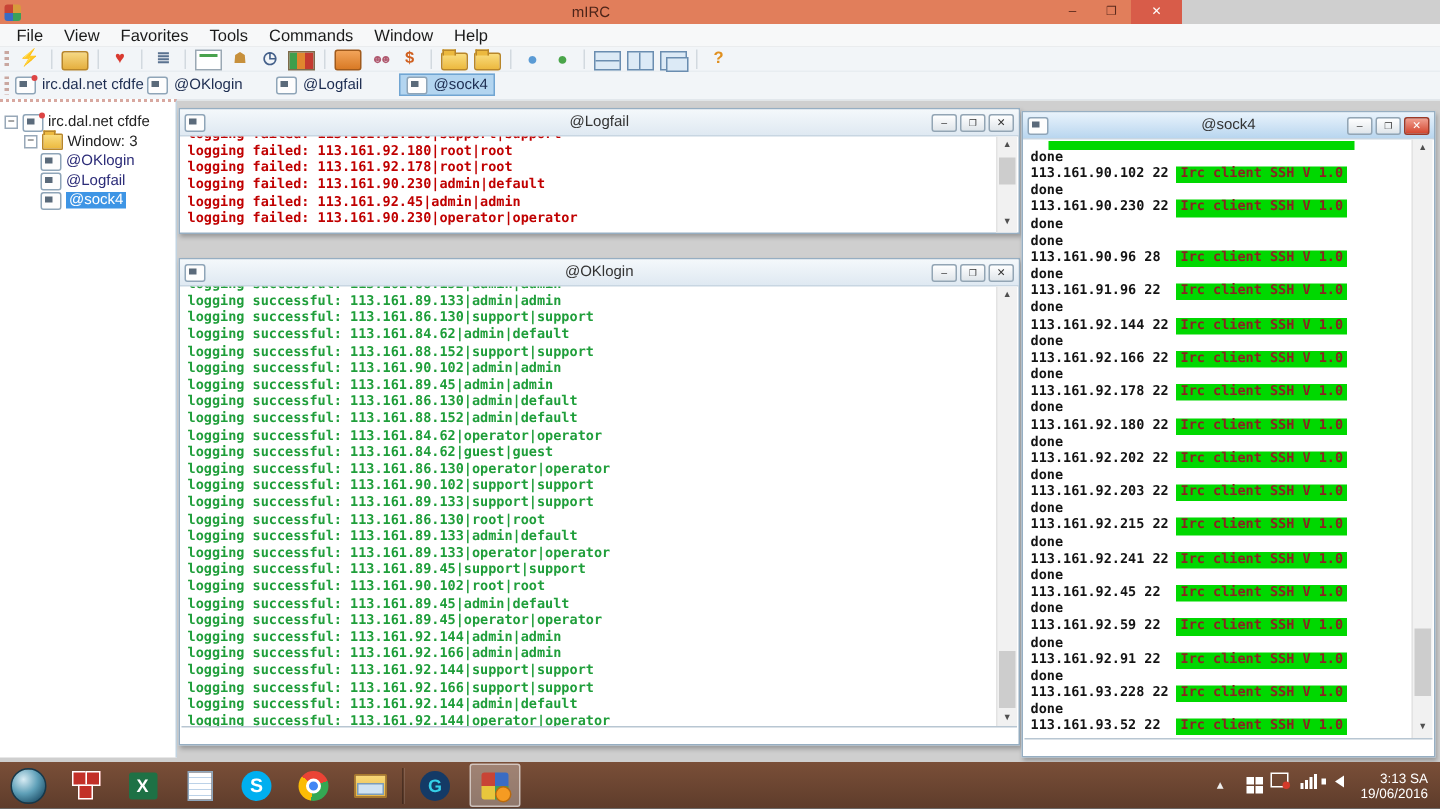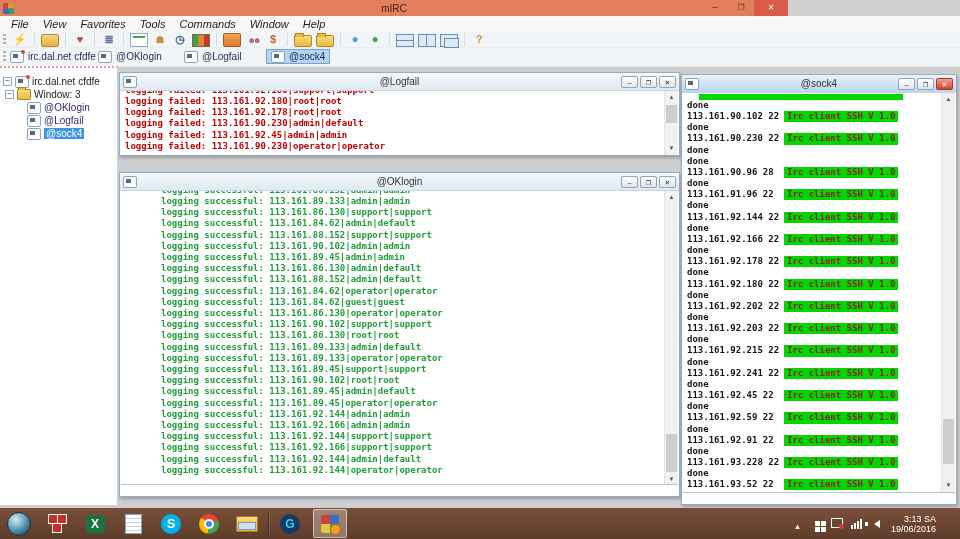--- a/index.html
+++ b/index.html
@@ -17,21 +17,21 @@
   .wbtns{margin-left:auto;display:flex;height:16px;z-index:1;}
   .wbtn{width:26px;height:16px;text-align:center;font-size:9px;line-height:15px;color:#5b2a1d;}
   .wbtn.min::before{content:"–";}
   .wbtn.max::before{content:"❐";font-size:8px;}
   .wbtn.close{width:34px;background:#d85c49;color:#fff;}
   .wbtn.close::before{content:"✕";font-size:8px;}
 
   
   .menubar{position:absolute;left:0;top:16px;width:960px;height:15px;background:#f7f8f9;
     display:flex;align-items:center;padding-left:4px;box-sizing:border-box;font-size:11px;color:#1a1a1a;}
-  .menu-item{padding:0 7px;font-style:italic;}
+  .menu-item{padding:0 7px;}
   .toolbar{position:absolute;left:0;top:31px;width:960px;height:17px;background:#f2f5f8;
     display:flex;align-items:center;padding-left:10px;box-sizing:border-box;border-bottom:1px solid #e8edf1;}
   .toolbar::before,.switchbar::before{content:"";position:absolute;left:3px;top:3px;bottom:3px;width:3px;
     background:repeating-linear-gradient(180deg,#c9a7a0 0 2px,transparent 2px 4px);}
   .ticon{width:16px;height:15px;margin:0 2px;position:relative;text-align:center;font-size:11px;line-height:15px;}
   .tsep{width:1px;height:13px;background:#d2d9df;margin:0 4px;}
   
   [data-name="connect-icon"]::before{content:"⚡";color:#e8a21c;font-weight:bold;}
   [data-name="options-icon"]{background:linear-gradient(#f6d984,#e5af3f);border:1px solid #b8862a;border-radius:2px;height:11px;margin-top:2px;}
   [data-name="favorites-icon"]::before{content:"♥";color:#d93a30;}
@@ -122,21 +122,21 @@
   [data-name="taskbar-chrome-icon"] .ch{width:20px;height:20px;border-radius:50%;position:relative;
     background:conic-gradient(from -50deg,#ea4335 0 120deg,#34a853 0 240deg,#fbbc05 0 360deg);}
   [data-name="taskbar-chrome-icon"] .ch::after{content:"";position:absolute;left:5px;top:5px;width:10px;height:10px;border-radius:50%;background:#4285f4;border:2px solid #fff;box-sizing:border-box;}
   [data-name="taskbar-explorer-icon"] .ex{width:20px;height:14px;background:linear-gradient(#f8d878,#e8b848);border:1px solid #a8792e;border-radius:1px;position:relative;}
   [data-name="taskbar-explorer-icon"] .ex::after{content:"";position:absolute;left:1px;bottom:1px;right:1px;height:6px;background:#cfe2f2;border:1px solid #7d9cb8;}
   [data-name="taskbar-idm-icon"] .gm{width:20px;height:20px;border-radius:50%;background:#143a66;color:#35d0e8;font-weight:bold;font-size:12px;line-height:20px;text-align:center;}
   [data-name="taskbar-mirc-icon"] .mi{width:18px;height:18px;border-radius:2px;position:relative;
     background:conic-gradient(#3a6cc4 0 25%,#3aa05a 0 50%,#e8c63c 0 75%,#c84436 0);}
   [data-name="taskbar-mirc-icon"] .mi::after{content:"";position:absolute;right:-2px;bottom:-2px;width:9px;height:9px;border-radius:50%;background:#f59b22;border:1px solid #b86a10;}
 
-  .tray{margin-left:auto;display:flex;align-items:center;gap:7px;margin-right:24px;}
+  .tray{margin-left:auto;display:flex;gap:7px;margin-right:8px;}
   .tray-icon{position:relative;display:flex;align-items:flex-end;justify-content:center;width:13px;height:14px;flex:0 0 auto;}
   [data-name="hidden-icons-chevron"]::before{content:"▴";color:#eee;font-size:9px;}
   [data-name="windows-flag-icon"] .fl{width:5px;height:5px;background:#fff;box-shadow:6px 0 0 #fff,0 6px 0 #fff,6px 6px 0 #fff;margin-bottom:5px;}
   [data-name="tray-alert-icon"] .mo{width:10px;height:8px;border:1px solid #fff;position:relative;margin-bottom:3px;}
   [data-name="tray-alert-icon"] .mo::after{content:"";position:absolute;right:-2px;bottom:-2px;width:5px;height:5px;border-radius:50%;background:#d43a2a;}
   [data-name="network-signal-icon"] .bar{width:2px;background:#fff;margin-right:1px;display:inline-block;}
   [data-name="volume-icon"] .spk{width:0;height:0;border-right:6px solid #fff;border-top:4px solid transparent;border-bottom:4px solid transparent;position:relative;margin-bottom:3px;}
   [data-name="volume-icon"] .spk::before{content:"";position:absolute;right:6px;top:-2px;width:3px;height:4px;background:#fff;}
   .clock{color:#fff;font-size:9px;line-height:10px;text-align:right;}
 </style>
@@ -211,21 +211,21 @@
         <span class="win-icon" data-name="custom-window-icon"></span>
         <span data-name="tab-label">@sock4</span>
       </div>
     </div>
   <div class="treepanel" id="treepanel" data-name="treebar-panel">
       <div class="tree-row" data-name="tree-row" style="top: 7px; left: 3px;">
         <span class="expand" data-name="collapse-icon"></span>
         <span class="win-icon server" data-name="server-window-icon"></span>
         <span class="tree-label" data-name="tree-item-server">irc.dal.net cfdfe</span>
       </div>
-      <div class="tree-row" data-name="tree-row" style="top: 20px; left: 5px;">
+      <div class="tree-row" data-name="tree-row" style="top: 20px; left: 16px;">
         <span class="expand" data-name="collapse-icon"></span>
         <span class="folder-icon" data-name="folder-icon"></span>
         <span class="tree-label" data-name="tree-item-group">Window: 3</span>
       </div>
       <div class="tree-row" data-name="tree-row" style="top: 33px; left: 27px;">
         <span class="win-icon" data-name="custom-window-icon"></span>
         <span class="tree-label child-label" data-name="tree-item-OKlogin">@OKlogin</span>
       </div>
       <div class="tree-row" data-name="tree-row" style="top: 46px; left: 27px;">
         <span class="win-icon" data-name="custom-window-icon"></span>
@@ -267,36 +267,37 @@
   <div class="child" id="win-oklogin" style="left:119px;top:172px;width:561px;height:325px;" data-name="window-oklogin">
     <div class="ctitle" data-name="oklogin-titlebar">
       <span class="win-icon" data-name="custom-window-icon"></span>
       <span class="ct-text" data-name="oklogin-title">@OKlogin</span>
       <span class="ct-btns">
         <span class="cbtn cmin" data-name="oklogin-minimize-button"></span>
         <span class="cbtn cmax" data-name="oklogin-maximize-button"></span>
         <span class="cbtn cclose" data-name="oklogin-close-button"></span>
       </span>
     </div>
-    <div class="logbody ok" id="oklogin-body" style="top:17px;height:296px;margin-left:36px;" data-name="oklogin-text-area">
+    <div class="logbody ok" id="oklogin-body" style="top:17px;height:296px;" data-name="oklogin-text-area">
         <div class="clip" data-name="clipped-log-line">
           <div class="line" data-name="log-line">logging successful: 113.161.88.152|admin|admin</div>
         </div>
         <div class="line" data-name="log-line">logging successful: 113.161.89.133|admin|admin</div>
         <div class="line" data-name="log-line">logging successful: 113.161.86.130|support|support</div>
         <div class="line" data-name="log-line">logging successful: 113.161.84.62|admin|default</div>
         <div class="line" data-name="log-line">logging successful: 113.161.88.152|support|support</div>
         <div class="line" data-name="log-line">logging successful: 113.161.90.102|admin|admin</div>
         <div class="line" data-name="log-line">logging successful: 113.161.89.45|admin|admin</div>
         <div class="line" data-name="log-line">logging successful: 113.161.86.130|admin|default</div>
         <div class="line" data-name="log-line">logging successful: 113.161.88.152|admin|default</div>
         <div class="line" data-name="log-line">logging successful: 113.161.84.62|operator|operator</div>
         <div class="line" data-name="log-line">logging successful: 113.161.84.62|guest|guest</div>
         <div class="line" data-name="log-line">logging successful: 113.161.86.130|operator|operator</div>
         <div class="line" data-name="log-line">logging successful: 113.161.90.102|support|support</div>
+        <div class="line" data-name="log-line">logging successful: 113.161.89.133|support|support</div>
         <div class="line" data-name="log-line">logging successful: 113.161.86.130|root|root</div>
         <div class="line" data-name="log-line">logging successful: 113.161.89.133|admin|default</div>
         <div class="line" data-name="log-line">logging successful: 113.161.89.133|operator|operator</div>
         <div class="line" data-name="log-line">logging successful: 113.161.89.45|support|support</div>
         <div class="line" data-name="log-line">logging successful: 113.161.90.102|root|root</div>
         <div class="line" data-name="log-line">logging successful: 113.161.89.45|admin|default</div>
         <div class="line" data-name="log-line">logging successful: 113.161.89.45|operator|operator</div>
         <div class="line" data-name="log-line">logging successful: 113.161.92.144|admin|admin</div>
         <div class="line" data-name="log-line">logging successful: 113.161.92.166|admin|admin</div>
         <div class="line" data-name="log-line">logging successful: 113.161.92.144|support|support</div>

